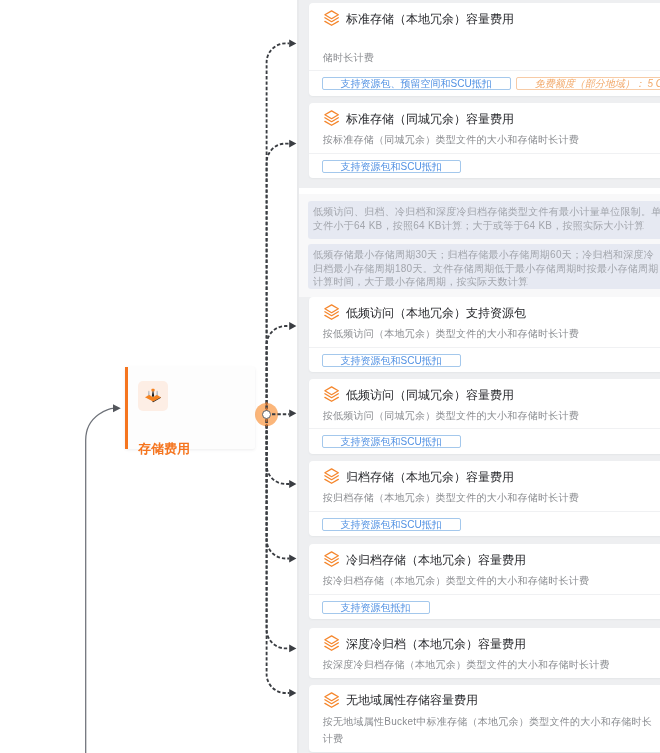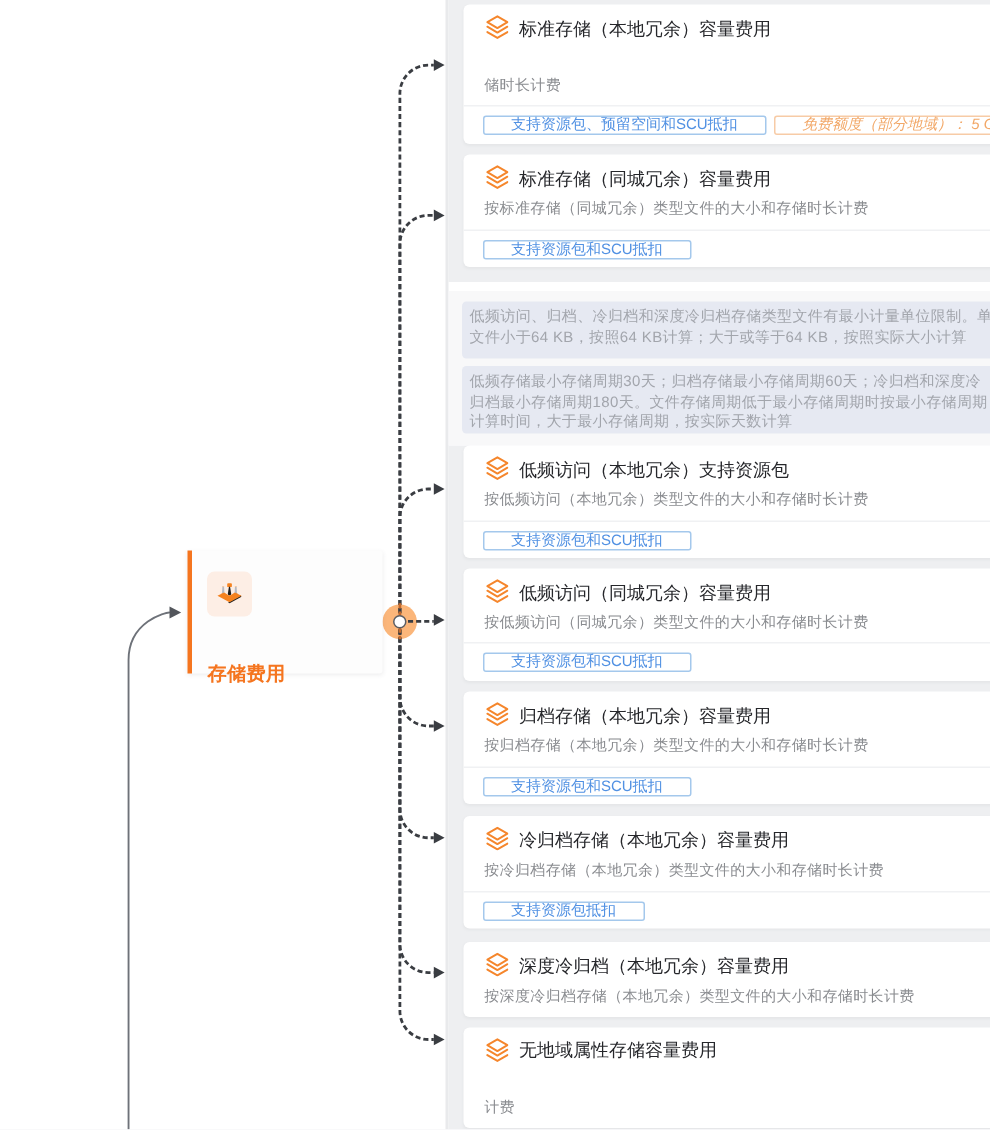--- a/index.html
+++ b/index.html
@@ -208,21 +208,21 @@
         <div class="card-head">
           <span class="card-icon"><svg viewBox="0 0 15.2 16.2" width="15.2" height="16.2" aria-hidden="true">
               <g fill="none" stroke="#f5862c" stroke-width="1.3" stroke-linejoin="round" stroke-linecap="round">
                 <path d="M7.6 0.9 L14.3 4.8 L7.6 8.7 L0.9 4.8 Z"></path>
                 <path d="M0.9 7.8 L7.6 11.7 L14.3 7.8"></path>
                 <path d="M0.9 11.4 L7.6 15.3 L14.3 11.4"></path>
               </g>
             </svg></span>
           <span class="card-title">无地域属性存储容量费用</span>
         </div>
-        <div class="card-desc"><br><span class="ln">计费</span></div>
+        <div class="card-desc"><span class="ln">按无地域属性Bucket中标准存储（本地冗余）类型文件的大小和存储时长</span><br><span class="ln">计费</span></div>
       </div>
     </div>
 
   <div class="node">
     <div class="node-bar"></div>
     <div class="node-ico">
       <svg viewBox="0 0 30 30" width="30" height="30">
         <g transform="translate(15 15.6) scale(0.585) translate(-15 -15)">
           <g>
             <path d="M6.9 5.4 h1.9 l0.5 8.6 h-2.9 z" fill="#b5bac3"></path>

